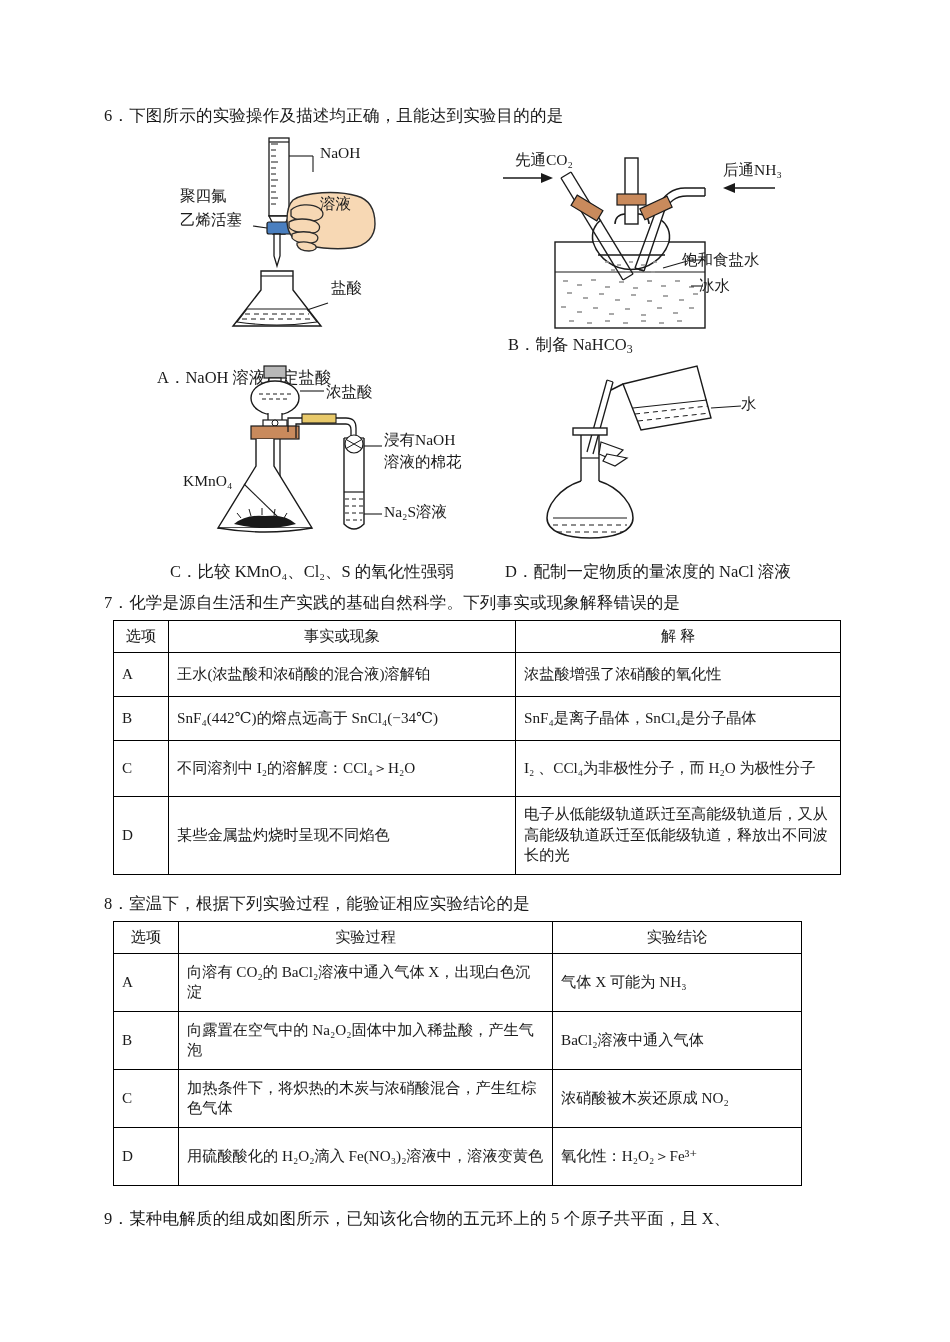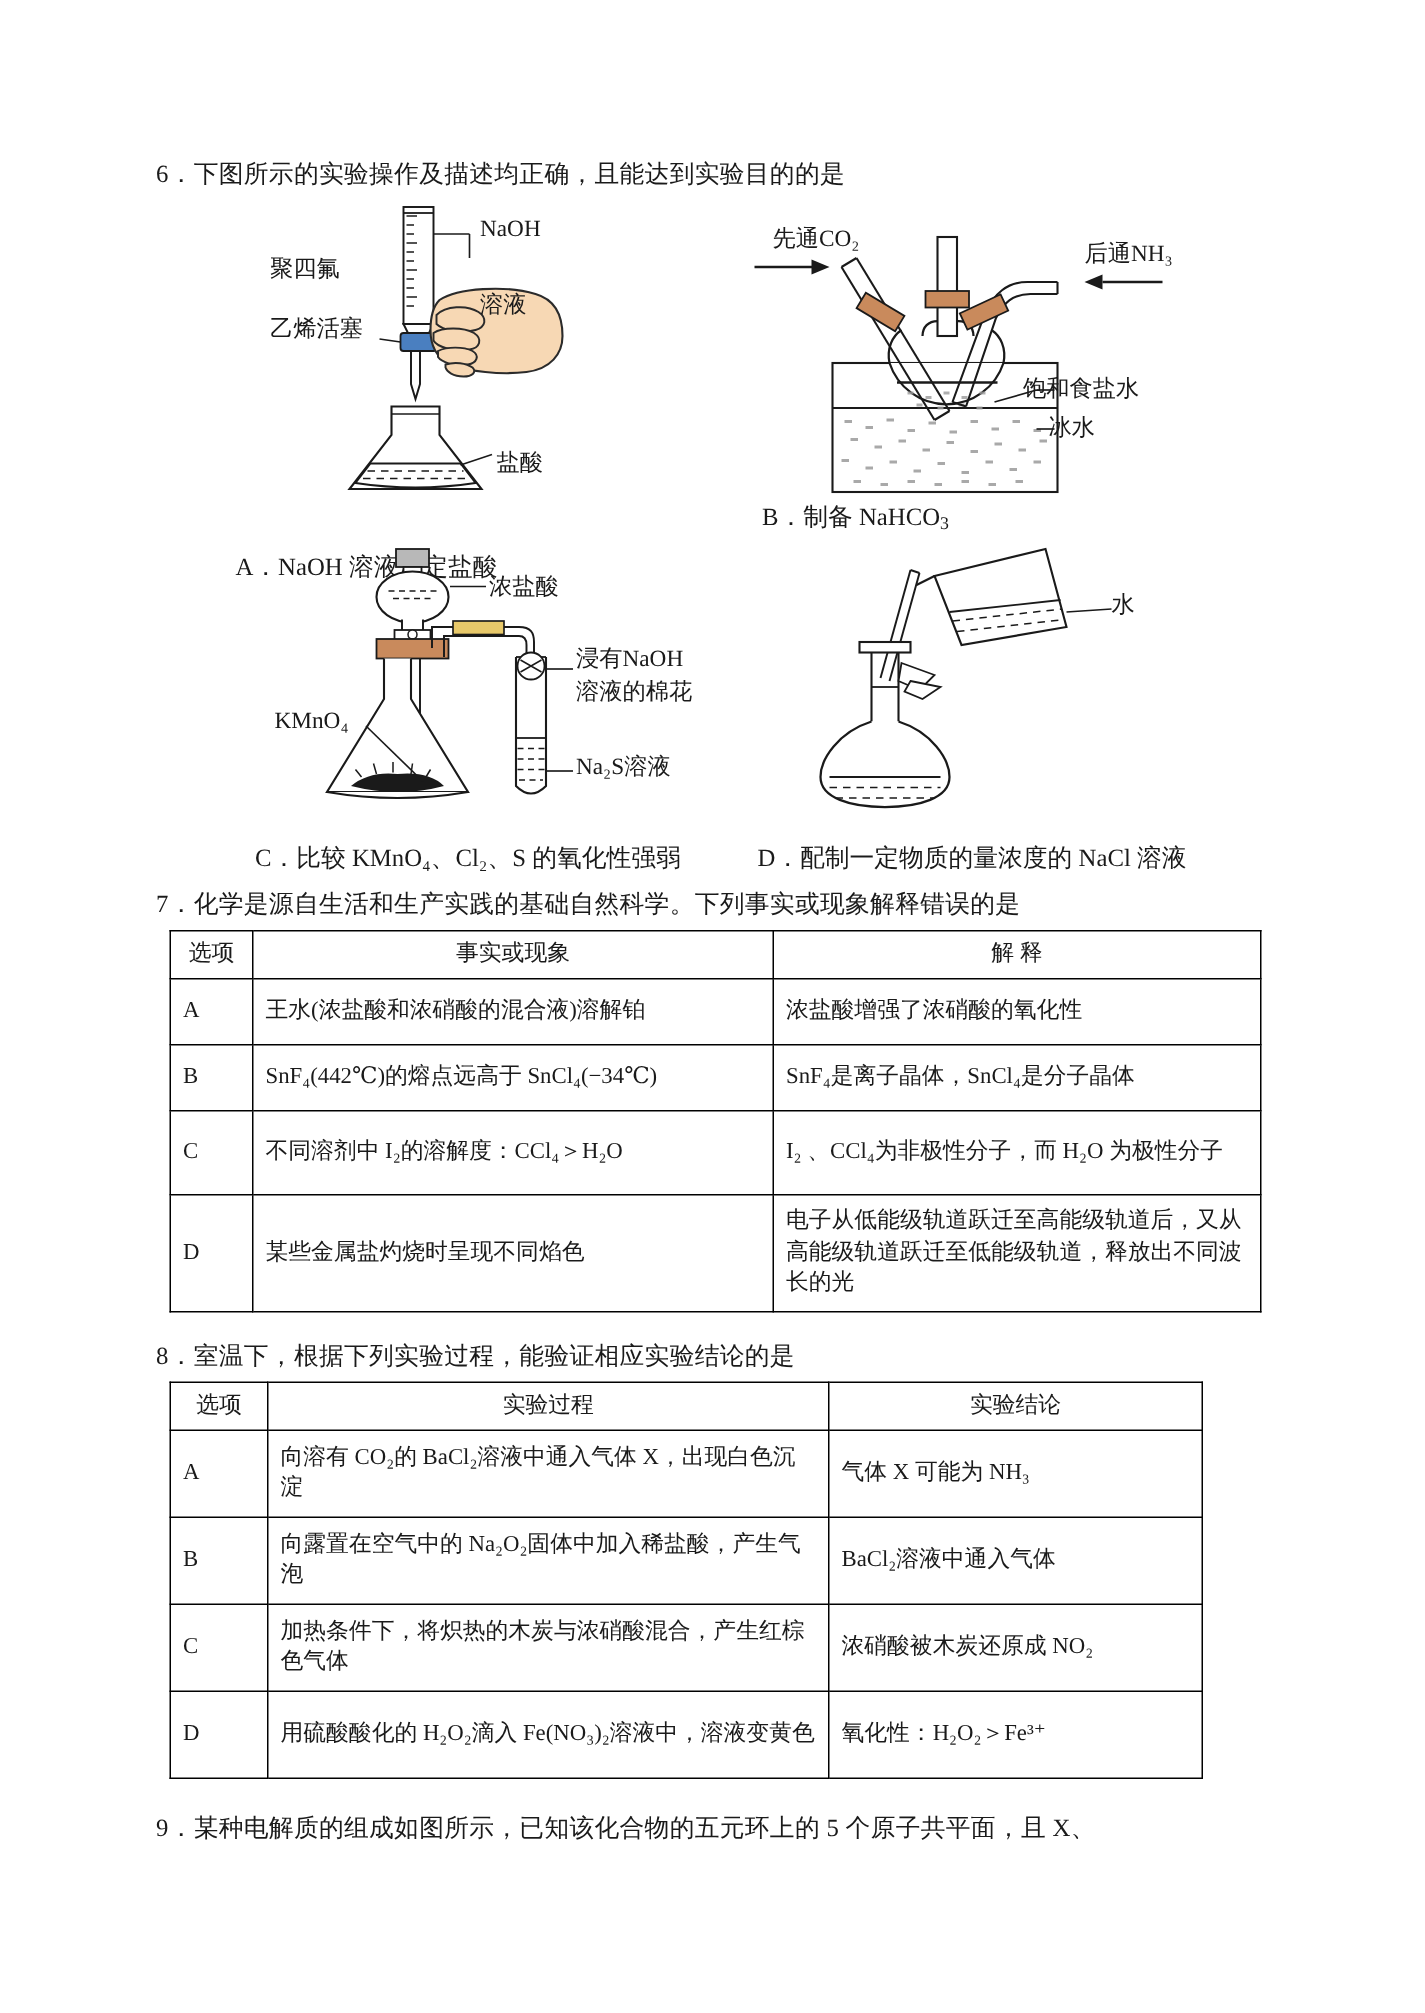--- a/index.html
+++ b/index.html
@@ -123,23 +123,23 @@
         <g stroke="#1a1a1a" stroke-width="1" stroke-dasharray="5 4">
           <line x1="60" y1="176" x2="124" y2="176"></line>
           <line x1="57" y1="181" x2="127" y2="181"></line>
         </g>
       </g>
 
       <line x1="122" y1="172" x2="143" y2="165" stroke="#1a1a1a" stroke-width="1.1"></line>
     </svg>
     <div class="lbl" style="left:135px; top:5px;">NaOH</div>
     <div class="lbl" style="left:135px; top:32px;margin-top:24px;">溶液</div>
-    <div class="lbl" style="left:-5px; top:32px;text-align:right;">聚四氟</div>
+    <div class="lbl" style="left:-5px; top:48px;text-align:right;">聚四氟</div>
     <div class="lbl" style="left:-5px; top:72px;">乙烯活塞</div>
-    <div class="lbl" style="left:146px; top:161px;">盐酸</div>
+    <div class="lbl" style="left:146px; top:140px;">盐酸</div>
   </div>
 
   <div class="fig" style="left:495px; top:150px; width:345px; height:180px;">
     <svg width="345" height="180" viewBox="0 0 345 180">
 
       <rect x="60" y="92" width="150" height="86" fill="#ffffff" stroke="#1a1a1a" stroke-width="1.4"></rect>
 
       <line x1="60" y1="122" x2="210" y2="122" stroke="#1a1a1a" stroke-width="1.2"></line>
 
       <g fill="#9b9b9b">

